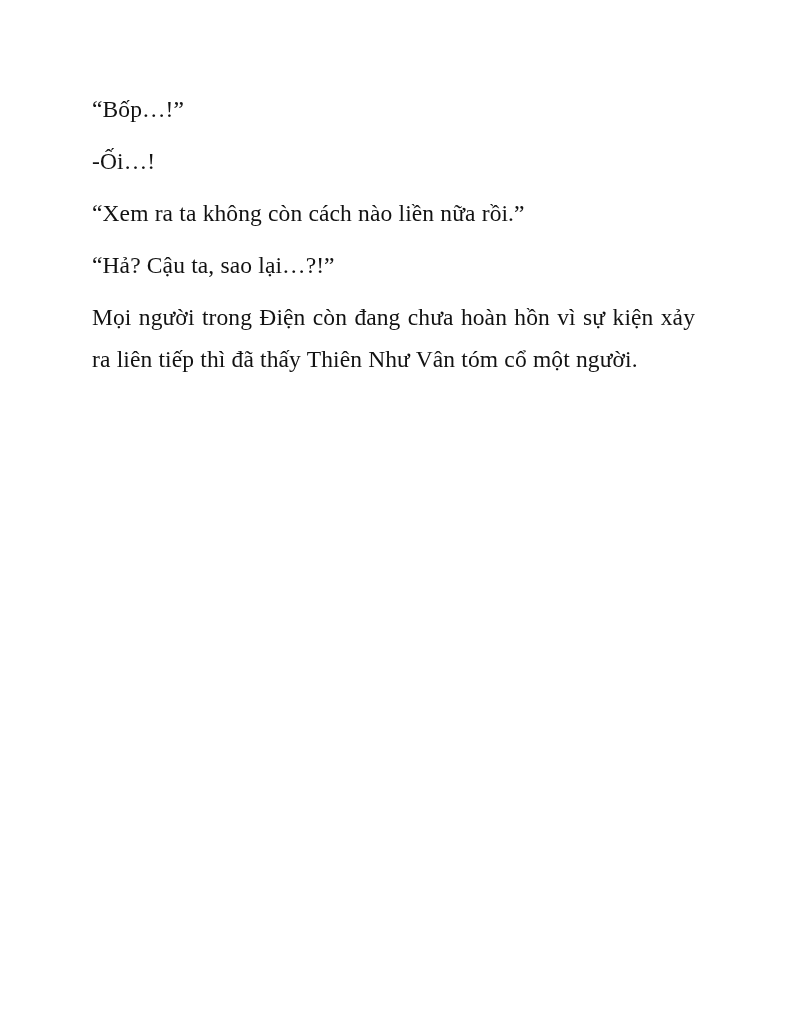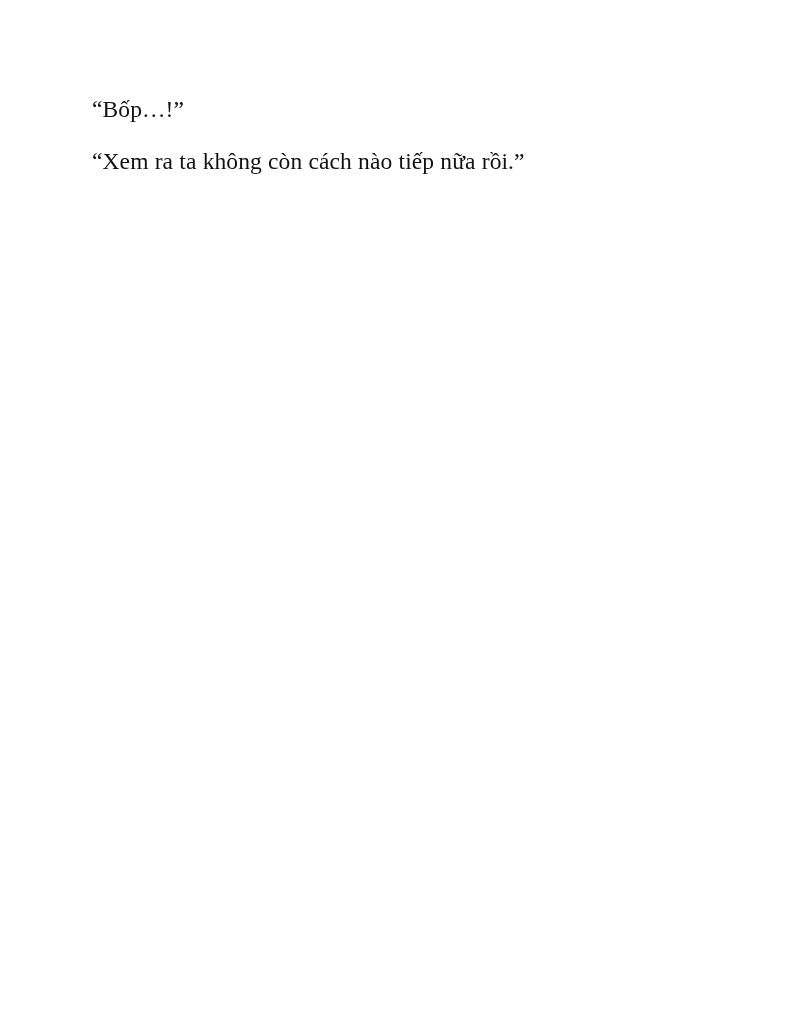--- a/index.html
+++ b/index.html
@@ -58,16 +58,19 @@
     text-align: justify;
   }
 </style>
 </head>
 <body>
 
 <div class="page">
   <div class="text-column">
 
     <p class="para single">“Bốp…!”</p>
-    <p class="para single">“Xem ra ta không còn cách nào tiếp nữa rồi.”</p>
+    <p class="para single">-Ối…!</p>
+    <p class="para single">“Xem ra ta không còn cách nào liền nữa rồi.”</p>
+    <p class="para single">“Hả? Cậu ta, sao lại…?!”</p>
+    <p class="para block">Mọi người trong Điện còn đang chưa hoàn hồn vì sự kiện xảy ra liên tiếp thì đã thấy Thiên Như Vân tóm cổ một người.</p>
 
   </div>
 </div>
 
 </body></html>

